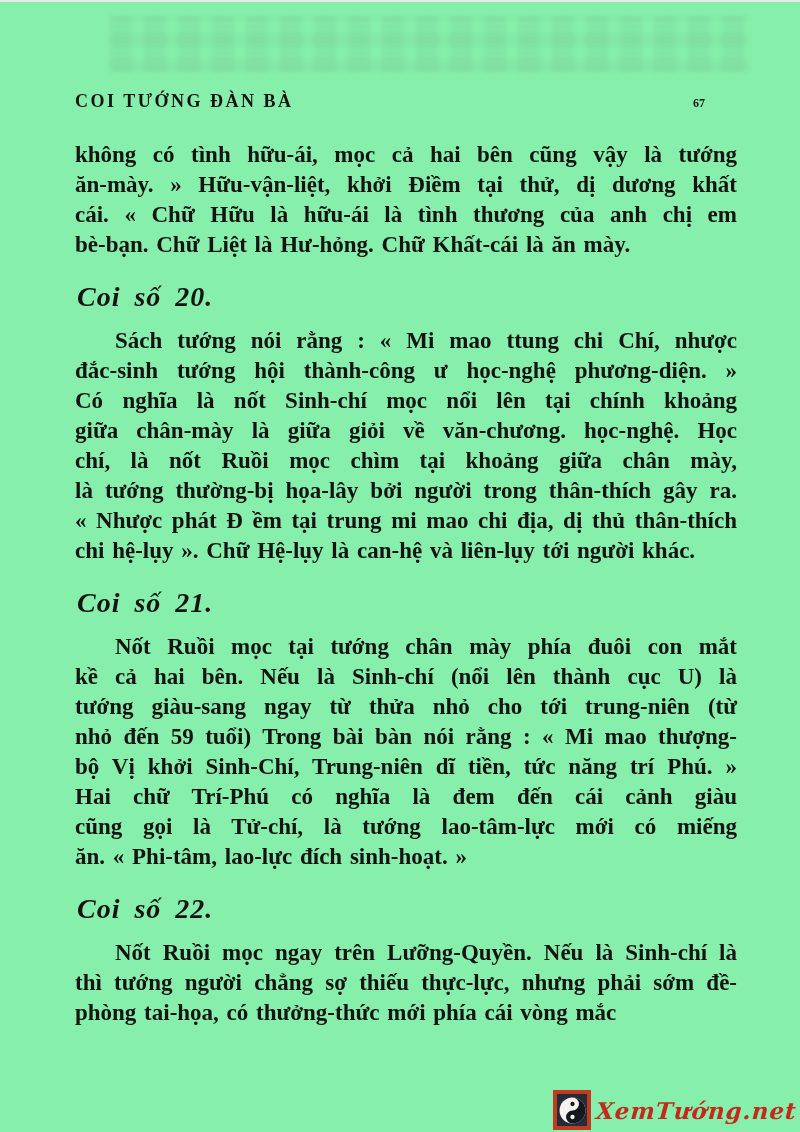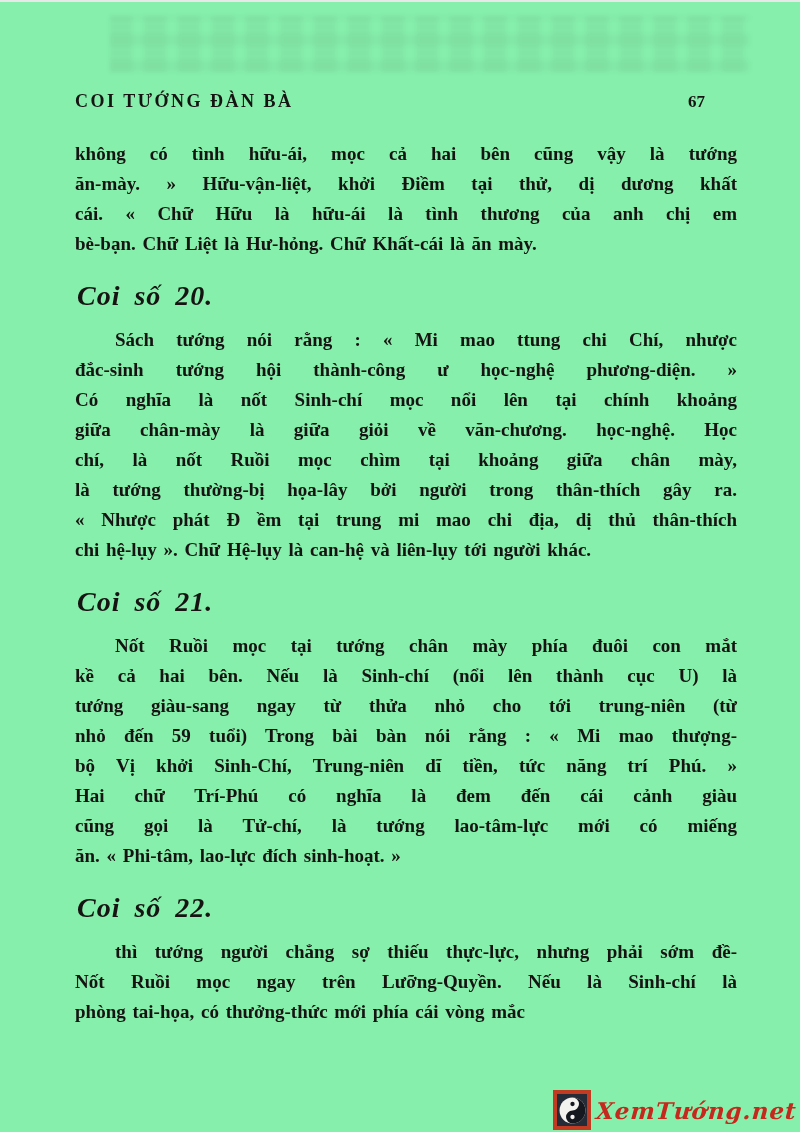--- a/index.html
+++ b/index.html
@@ -35,27 +35,27 @@
     align-items: baseline;
     line-height: 22px;
   }
   .htitle {
     font-weight: bold;
     font-size: 18px;
     letter-spacing: 2.5px;
   }
   .pagenum {
     font-weight: bold;
-    font-size: 17px;
+    font-size: 12px;
     margin-right: 32px;
   }
   .paragraph { margin: 14px 0 0 0; }
   .paragraph.first { margin-top: 26px; }
   .tline {
-    font-size: 19px;
+    font-size: 23px;
     font-weight: bold;
     line-height: 30px;
     text-align: justify;
     text-align-last: justify;
     word-spacing: 2px;
   }
   .tline.last { text-align-last: left; }
   .paragraph.indent .tline:first-child { text-indent: 40px; }
   .section-heading {
     margin: 24px 0 16px 2px;
@@ -129,22 +129,22 @@
           <div class="tline">kề cả hai bên. Nếu là Sinh-chí (nổi lên thành cục U) là</div>
           <div class="tline">tướng giàu-sang ngay từ thửa nhỏ cho tới trung-niên (từ</div>
           <div class="tline">nhỏ đến 59 tuổi) Trong bài bàn nói rằng : « Mi mao thượng-</div>
           <div class="tline">bộ Vị khởi Sinh-Chí, Trung-niên dĩ tiền, tức năng trí Phú. »</div>
           <div class="tline">Hai chữ Trí-Phú có nghĩa là đem đến cái cảnh giàu</div>
           <div class="tline">cũng gọi là Tử-chí, là tướng lao-tâm-lực mới có miếng</div>
           <div class="tline last">ăn. « Phi-tâm, lao-lực đích sinh-hoạt. »</div>
         </div>
         <div class="section-heading">Coi số 22.</div>
         <div class="paragraph indent">
+          <div class="tline">Nốt Ruồi mọc ngay trên Lưỡng-Quyền. Nếu là Sinh-chí là</div>
           <div class="tline">thì tướng người chẳng sợ thiếu thực-lực, nhưng phải sớm đề-</div>
-          <div class="tline">Nốt Ruồi mọc ngay trên Lưỡng-Quyền. Nếu là Sinh-chí là</div>
           <div class="tline last">phòng tai-họa, có thưởng-thức mới phía cái vòng mắc</div>
         </div>
       </div>
   </div>
 
   <div class="watermark">
     <span class="yy-box">
       <svg viewBox="0 0 100 100" aria-hidden="true">
         <circle cx="50" cy="50" r="48" fill="#f4f2ee"></circle>
         <path d="M50 2 a48 48 0 0 1 0 96 a24 24 0 0 1 0 -48 a24 24 0 0 0 0 -48 z" fill="#15181f"></path>

